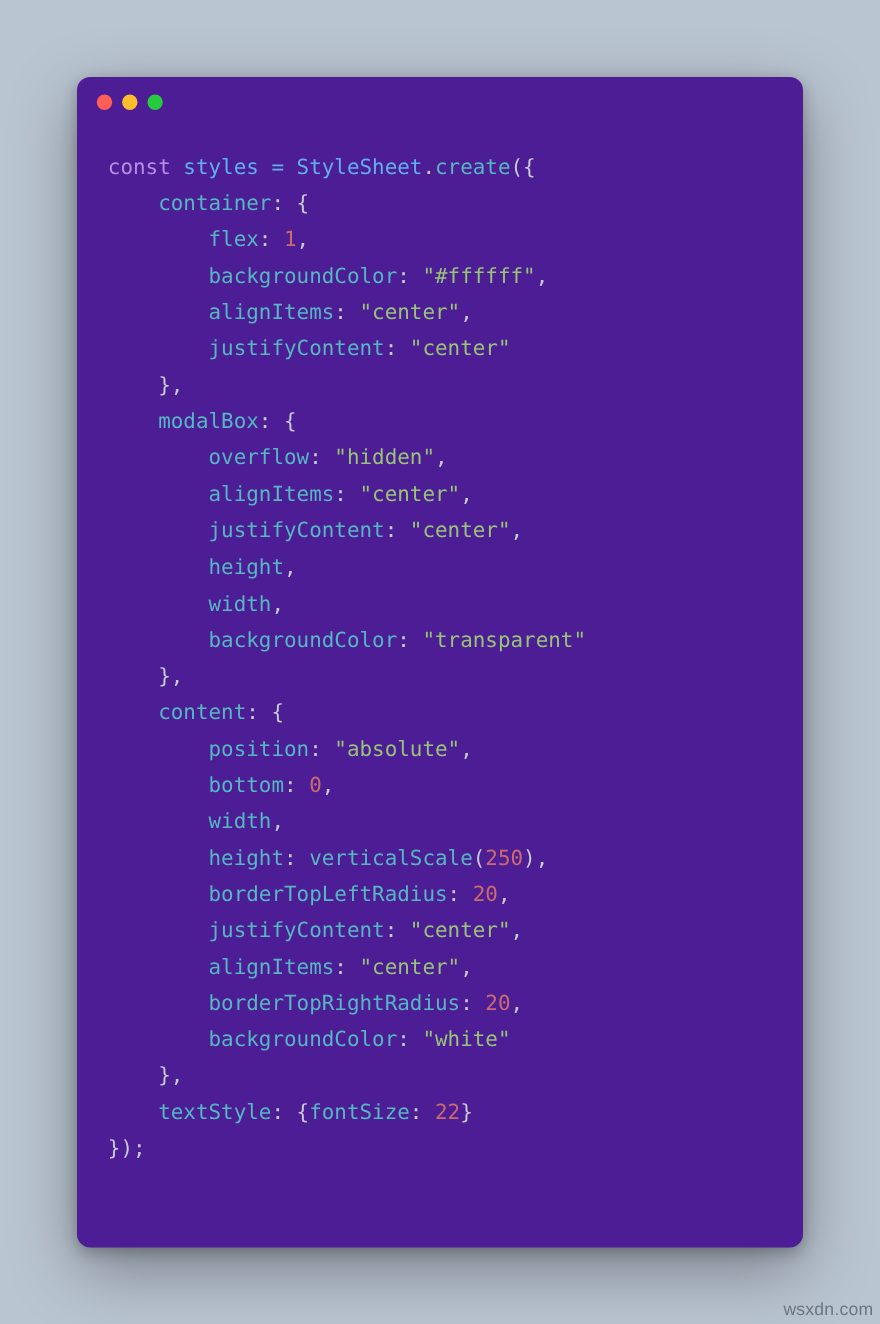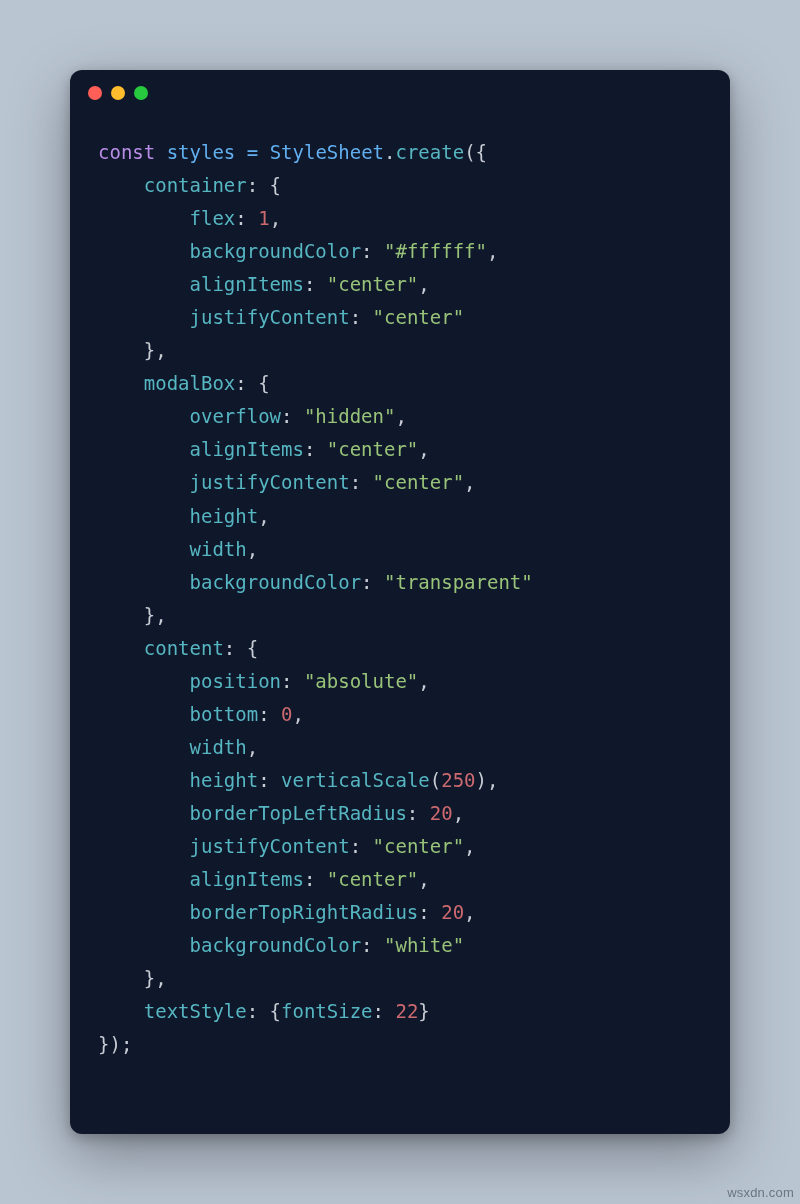--- a/index.html
+++ b/index.html
@@ -11,21 +11,21 @@
     font-family: "SF Mono", "Menlo", "Consolas", "Liberation Mono", monospace;
     font-size: 19px;
     overflow: hidden;
   }
   .window {
     position: absolute;
     left: 70px;
     top: 70px;
     width: 660px;
     height: 1064px;
-    background: #0f172a;
+    background: #4c1d95;
     border-radius: 12px;
     box-shadow: 0 20px 60px rgba(0,0,0,0.35), 0 4px 14px rgba(0,0,0,0.25);
   }
   .titlebar {
     height: 46px;
     display: flex;
     align-items: center;
     padding-left: 18px;
     gap: 9px;
   }
@@ -50,21 +50,21 @@
   .prop { color: #56b6c2; }  
   .num  { color: #cd6a6f; }  
   .str  { color: #98c379; }  
   .pun  { color: #c8ccd4; }  
   .dot  { color: #c8ccd4; }
   .watermark {
     position: absolute;
     right: 6px;
     bottom: 4px;
     font-family: Arial, sans-serif;
-    font-size: 13px;
+    font-size: 16px;
     color: #6b7682;
     letter-spacing: 0.2px;
   }
 </style>
 </head>
 <body>
 
 <div class="window">
   <div class="titlebar">
     <div class="tl-dot close"></div>

